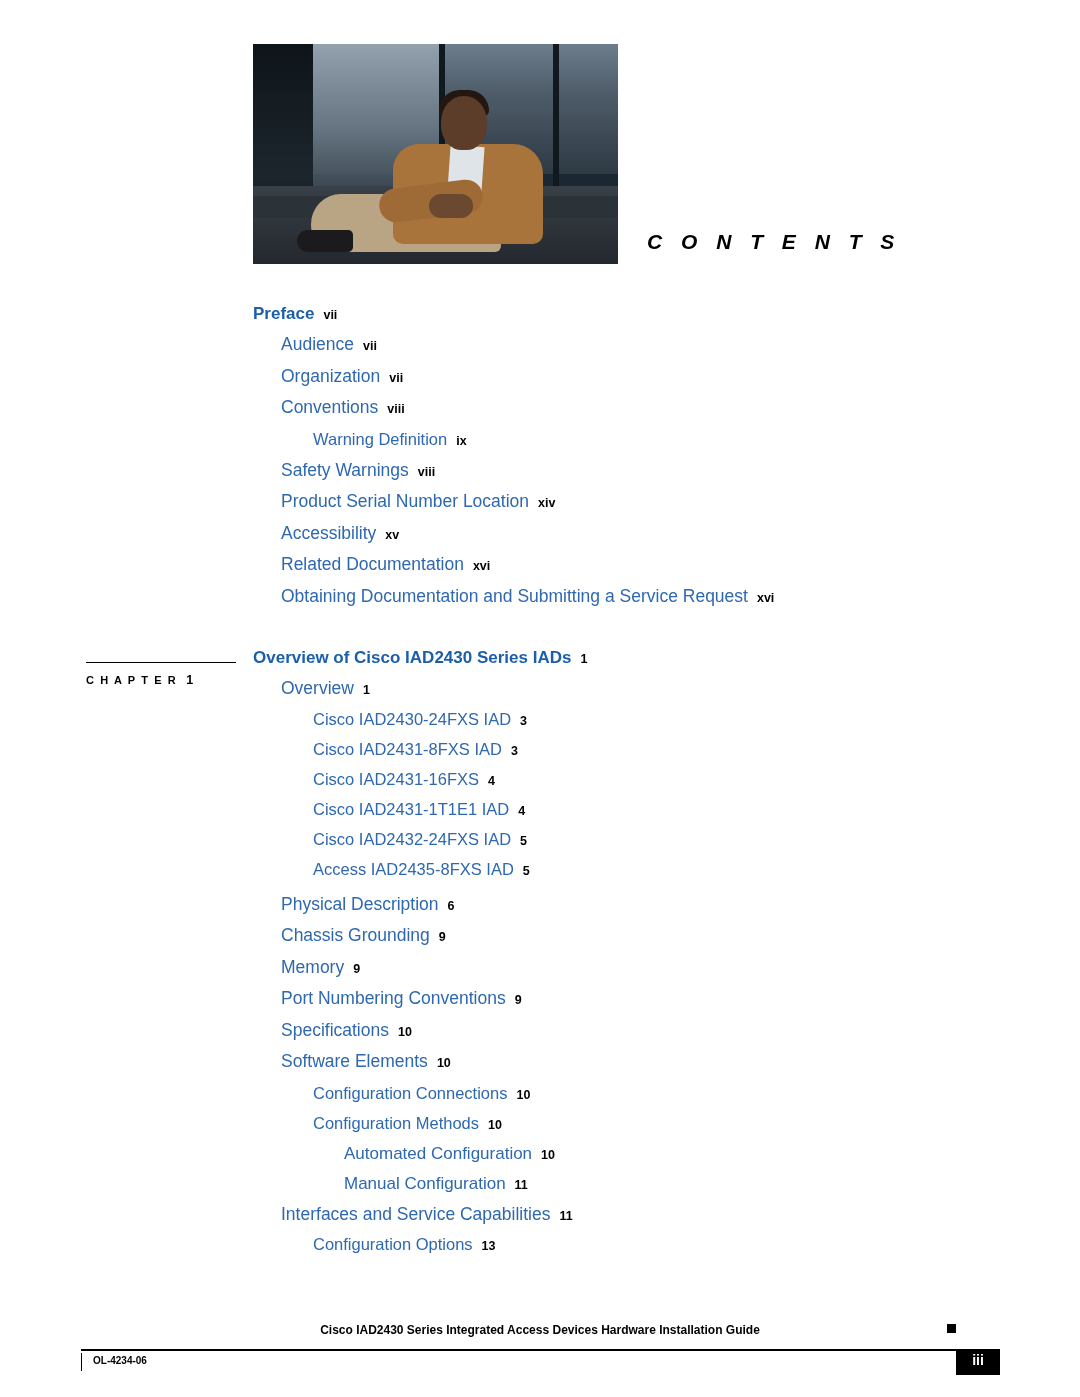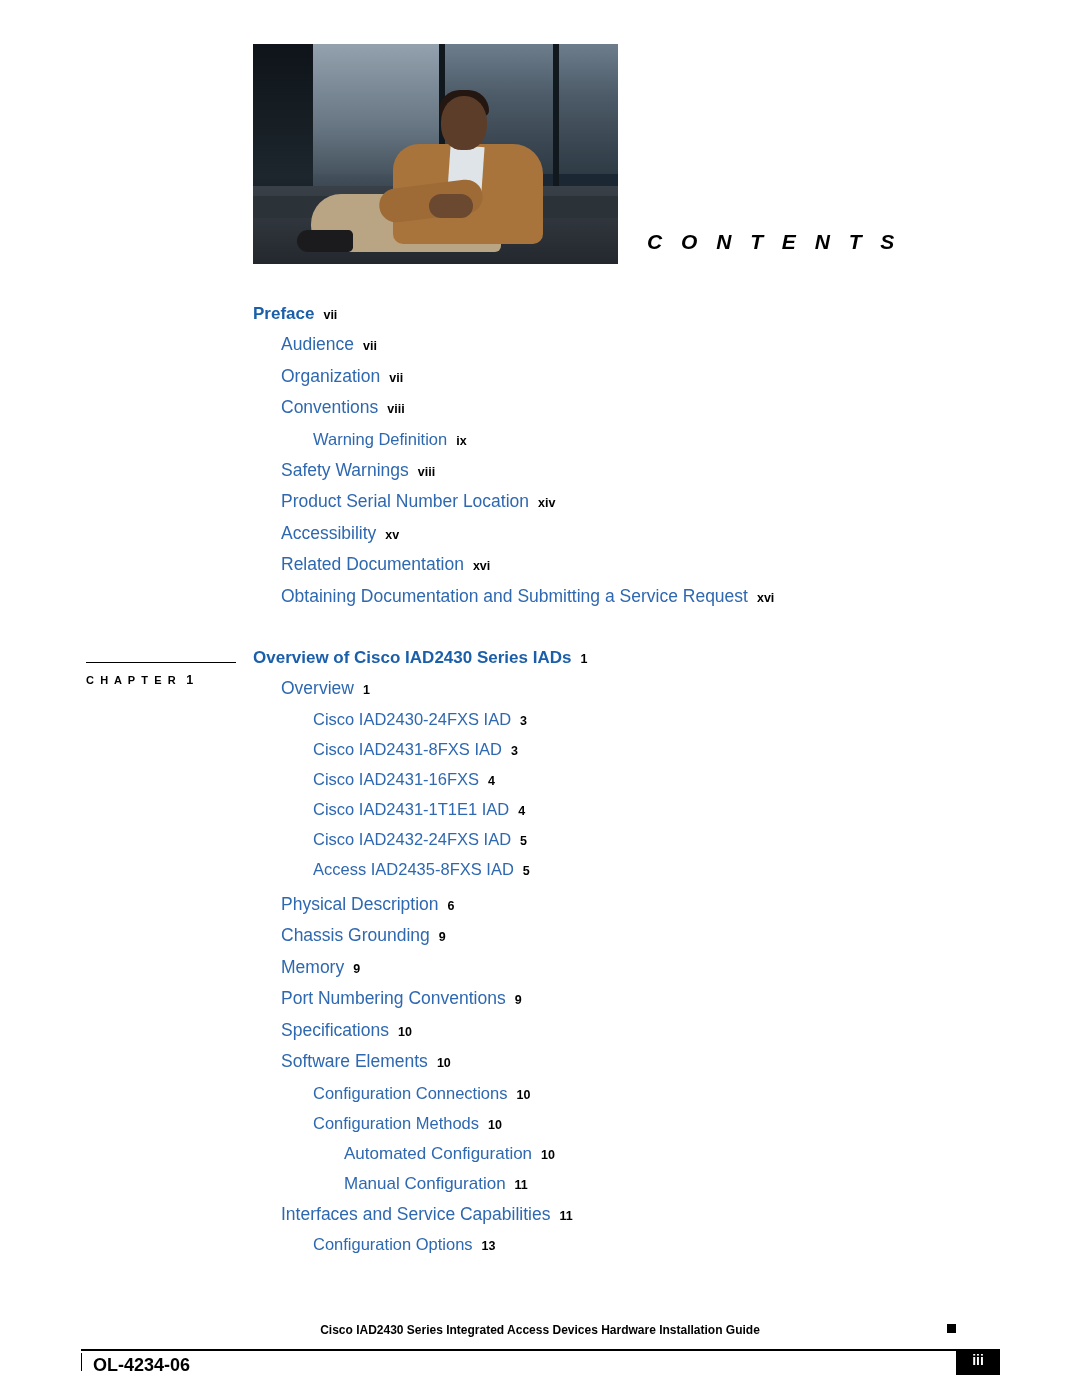--- a/index.html
+++ b/index.html
@@ -223,21 +223,21 @@
     top: 48px;
     width: 1px;
     height: 18px;
     background: #000;
   }
   .doc-id {
     position: absolute;
     left: 93px;
     top: 50px;
     font-family: "Liberation Sans", sans-serif;
-    font-size: 18px;
+    font-size: 10px;
     font-weight: bold;
     color: #000;
   }
   .page-box {
     position: absolute;
     left: 956px;
     top: 44px;
     width: 44px;
     height: 26px;
     background: #000;

